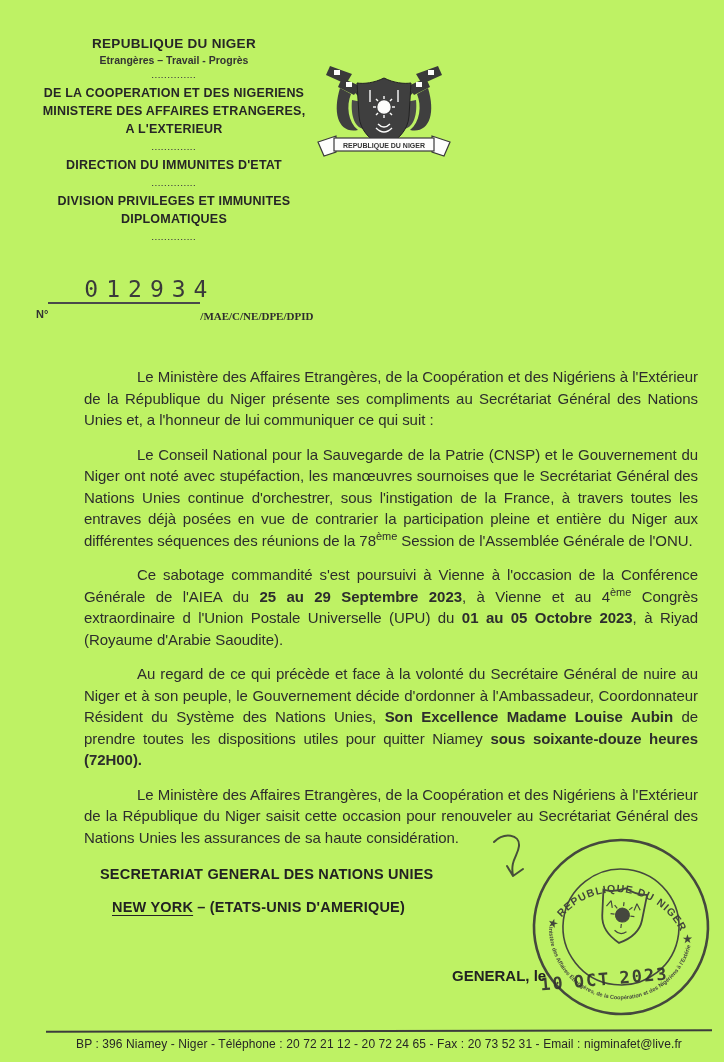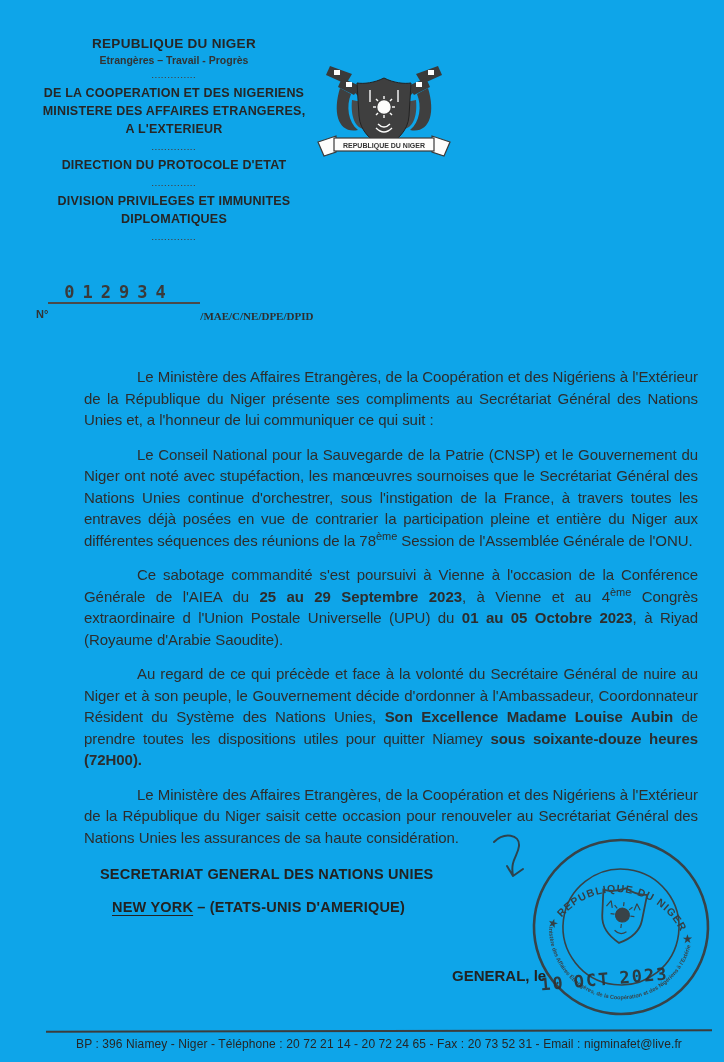--- a/index.html
+++ b/index.html
@@ -1,36 +1,36 @@
 <!DOCTYPE html>
 <html><head>
 <meta charset="utf-8">
 <style>
   html,body{margin:0;padding:0;background:#e8e8e8;}
   .page{
     position:relative;width:724px;height:1062px;margin:0 auto;
-    background:#0ea5e9;color:#2b2b2b;overflow:hidden;
+    background:#bef264;color:#2b2b2b;overflow:hidden;
     font-family:"Liberation Sans", sans-serif;
   }
   
   .hdr{position:absolute;top:36px;left:32px;width:284px;text-align:center;color:#262626;}
   .hdr-republic{font-size:13.5px;font-weight:bold;letter-spacing:.3px;}
   .hdr-motto{font-size:10.5px;font-weight:bold;margin-top:3px;color:#333;}
   .dots{font-size:8px;font-weight:bold;letter-spacing:1px;color:#444;line-height:9px;margin:5px 0 4px 0;}
   .hdr-line{font-size:12.5px;font-weight:bold;line-height:18px;letter-spacing:.2px;}
   .hdr-block{margin-top:2px;}
   
   .emblem{position:absolute;left:306px;top:54px;width:156px;height:116px;}
   
   .ref{position:absolute;top:278px;left:36px;white-space:nowrap;}
   .ref-label{font-size:11px;font-weight:bold;vertical-align:-14px;color:#333;}
   .numline{display:inline-block;position:relative;width:152px;height:24px;border-bottom:2px solid #4a4a4a;}
   .refnum{
-    position:absolute;left:16px;bottom:0;
-    font-family:"DejaVu Sans Mono", monospace;font-size:17px;font-weight:bold;
+    position:absolute;left:36px;bottom:0;
+    font-family:"DejaVu Sans Mono", monospace;font-size:23px;font-weight:normal;
     letter-spacing:8px;color:#3a3a3a;white-space:nowrap;
   }
   .ref-suffix{font-size:11px;font-weight:bold;vertical-align:-16px;color:#2e2e2e;font-family:Liberation Serif, serif;}
   
   .body-wrap{position:absolute;top:366px;left:84px;width:614px;}
   .para{
     margin:0 0 13px 0;text-align:justify;text-indent:53px;
     font-size:15px;line-height:21.5px;color:#2d2d2d;letter-spacing:-.05px;
   }
   .para sup{font-size:11px;line-height:0;}
@@ -63,21 +63,21 @@
   <div class="hdr">
     <div class="hdr-republic">REPUBLIQUE DU NIGER</div>
     <div class="hdr-motto">Etrangères – Travail - Progrès</div>
     <div class="dots">..............</div>
     <div class="hdr-block">
       <div class="hdr-line">DE LA COOPERATION ET DES NIGERIENS</div>
       <div class="hdr-line">MINISTERE DES AFFAIRES ETRANGERES,</div>
       <div class="hdr-line">A L'EXTERIEUR</div>
     </div>
     <div class="dots">..............</div>
-    <div class="hdr-line">DIRECTION DU PROTOCOLE D'ETAT</div>
+    <div class="hdr-line">DIRECTION DU IMMUNITES D'ETAT</div>
     <div class="dots">..............</div>
     <div class="hdr-block">
       <div class="hdr-line">DIVISION PRIVILEGES ET IMMUNITES</div>
       <div class="hdr-line">DIPLOMATIQUES</div>
     </div>
     <div class="dots">..............</div>
   </div>
 
   <div class="emblem">
     <svg width="156" height="116" viewBox="0 0 156 116">
@@ -185,15 +185,15 @@
           <path d="M85,95 q6,5 12,0"></path>
         </g>
       </g>
     </svg>
   </div>
 
   <div class="dateline">GENERAL, le</div>
   <div class="datestamp">10 OCT 2023</div>
 
   <div class="footer-rule"></div>
-  <div class="footer-text">BP : 396 Niamey - Niger - Téléphone : 20 72 21 14 - 20 72 24 65 - Fax : 20 73 52 31 - Email : nigminafet@live.fr</div>
+  <div class="footer-text">BP : 396 Niamey - Niger - Téléphone : 20 72 21 12 - 20 72 24 65 - Fax : 20 73 52 31 - Email : nigminafet@live.fr</div>
 
 </div>
 
 </body></html>

